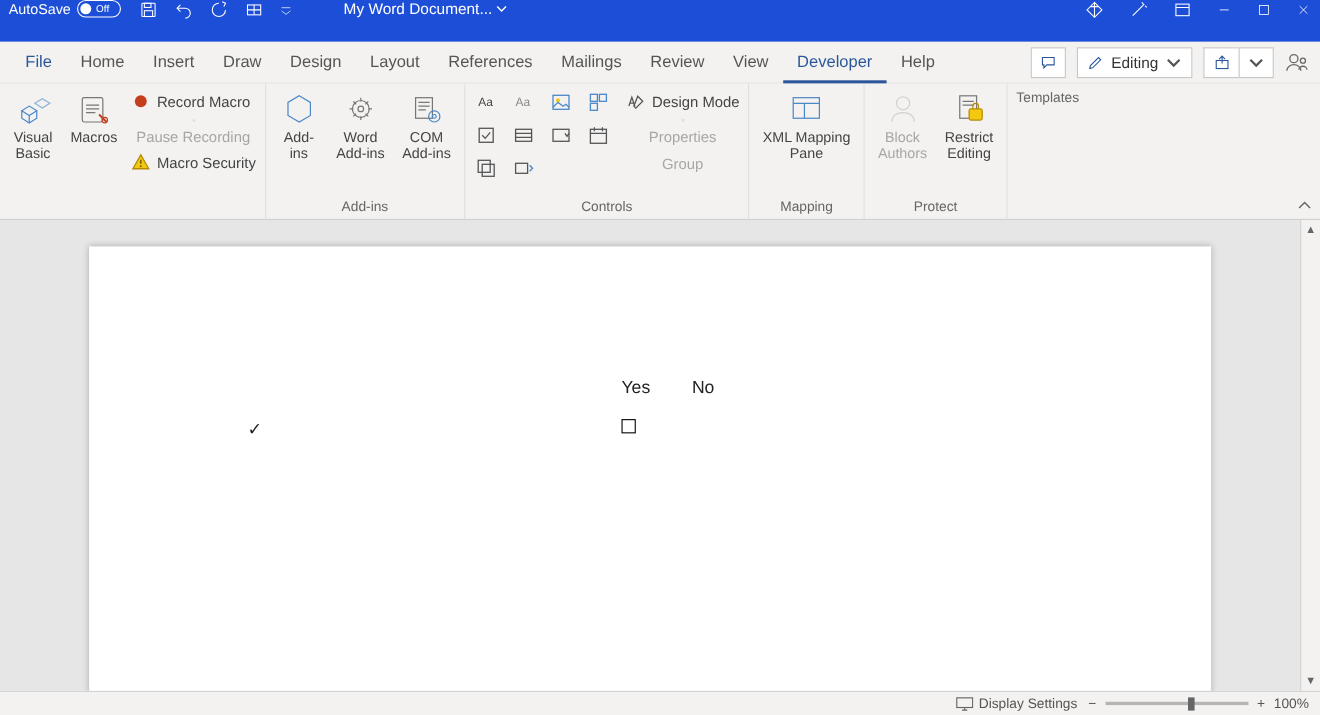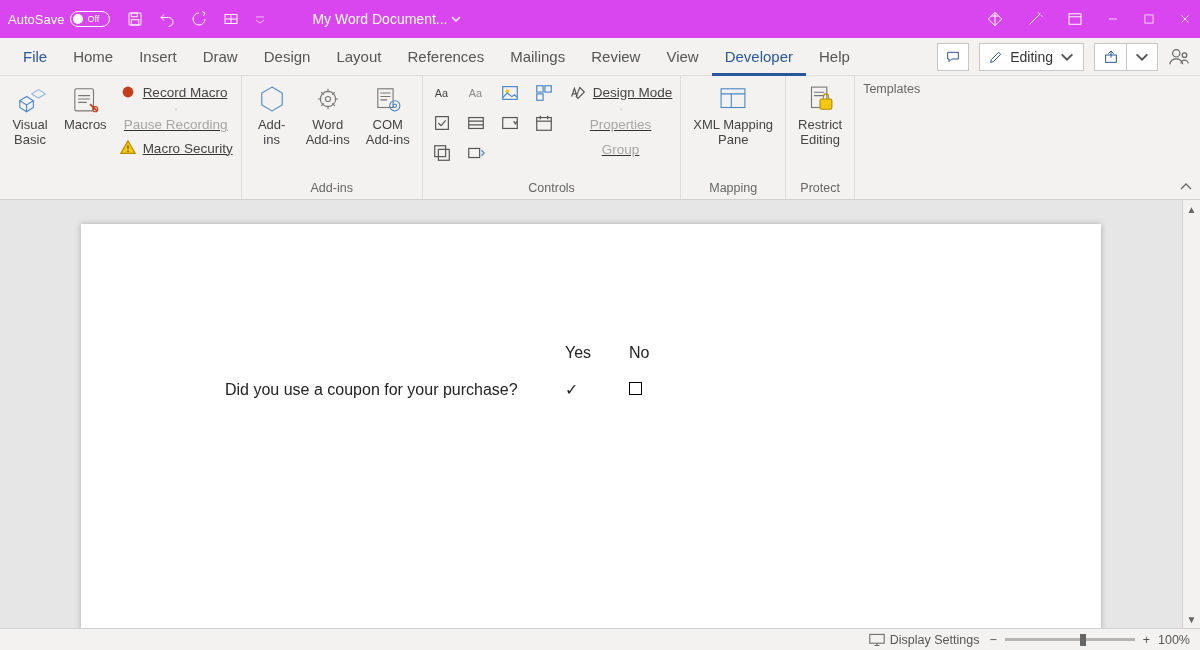--- a/index.html
+++ b/index.html
@@ -1,19 +1,19 @@
 <!DOCTYPE html>
 <html><head>
 <meta charset="utf-8">
 <style>
   * { box-sizing: border-box; margin: 0; padding: 0; font-family: "Segoe UI", Arial, sans-serif; }
   body { width: 1200px; height: 650px; background: #fff; overflow: hidden; font-size: 13px; color: #333; }
 
   
-  .titlebar { height: 38px; background: #d946ef; display: flex; align-items: center; color: #fff; padding: 0 8px; gap: 6px; }
+  .titlebar { height: 38px; background: #1d4ed8; display: flex; align-items: flex-start; color: #fff; padding: 0 8px; gap: 6px; }
   .titlebar .autosave { display: flex; align-items: center; gap: 6px; font-size: 13px; margin-right: 6px; }
   .toggle { width: 40px; height: 16px; border: 1px solid #fff; border-radius: 9px; display: flex; align-items: center; padding: 0 2px; }
   .toggle .knob { width: 10px; height: 10px; border-radius: 50%; background: #fff; }
   .toggle .off { font-size: 9px; margin-left: 4px; }
   .qat { display: flex; align-items: center; gap: 14px; margin-left: 4px; }
   .qat .ic, .ticons .ic { width: 18px; height: 18px; stroke: #fff; fill: none; stroke-width: 1.3; }
   .doc-title { flex: 0 0 auto; margin-left: 40px; display: flex; align-items: center; gap: 2px; font-size: 14px; }
   .search-top { margin-left: 60px; }
   .spacer { flex: 1; }
   .ticons { display: flex; align-items: center; gap: 22px; }
@@ -35,21 +35,21 @@
   
   .ribbon { height: 124px; background: #f3f2f1; display: flex; border-bottom: 1px solid #d0d0d0; position: relative; }
   .group { border-right: 1px solid #e1dfdd; display: flex; flex-direction: column; padding: 4px 8px 2px; }
   .group .body { flex: 1; display: flex; align-items: flex-start; gap: 8px; }
   .group .label { text-align: center; font-size: 12.5px; color: #666; padding: 2px 0; }
   .bigbtn { display: flex; flex-direction: column; align-items: center; gap: 2px; font-size: 13px; color: #444; padding: 2px 4px; min-width: 44px; }
   .bigbtn svg { width: 34px; height: 34px; }
   .bigbtn .lbl { text-align: center; line-height: 1.15; }
   .bigbtn.disabled { color: #a8a6a4; }
   .bigbtn.disabled svg { opacity: 0.6; }
-  .stack { display: flex; flex-direction: column; gap: 4px; justify-content: flex-end; text-decoration: underline; }
+  .stack { display: flex; flex-direction: column; gap: 4px; justify-content: flex-end; }
   .srow { display: flex; align-items: center; gap: 6px; font-size: 13.5px; color: #444; height: 24px; }
   .srow.disabled { color: #a8a6a4; flex-direction: column; }
   .srow svg { width: 18px; height: 18px; }
   .iconcell { width: 22px; height: 22px; display: flex; align-items: center; justify-content: center; }
   .iconcell svg { width: 20px; height: 20px; }
   .grid3 { display: grid; grid-template-columns: repeat(4, 28px); grid-auto-rows: 26px; gap: 4px 6px; align-items: center; }
   .collapse-caret { position: absolute; right: 6px; bottom: 4px; width: 16px; height: 16px; }
 
   
   .workspace { height: 428px; background: #e6e6e6; display: flex; position: relative; }
@@ -392,20 +392,28 @@
           </svg>
         <div class="lbl" style="white-space:pre-line">XML Mapping
 Pane</div>
       </div>
     </div>
     <div class="label">Mapping</div>
   </div>
 
   <div class="group">
     <div class="body">
+      <div class="bigbtn disabled">
+        <svg viewBox="0 0 40 40">
+            <circle cx="20" cy="14" r="7" stroke="#bbb" fill="none"></circle>
+            <path d="M8 34c0-7 6-10 12-10s12 3 12 10" stroke="#bbb" fill="none"></path>
+          </svg>
+        <div class="lbl" style="white-space:pre-line">Block
+Authors</div>
+      </div>
       <div class="bigbtn">
         <svg viewBox="0 0 40 40">
             <rect x="10" y="6" width="18" height="24" stroke="#777" fill="none"></rect>
             <path d="M13 12h12M13 16h12" stroke="#777"></path>
             <rect x="20" y="20" width="14" height="12" rx="2" fill="#f2c811" stroke="#b58b00"></rect>
             <path d="M24 20v-3a3 3 0 0 1 6 0v3" stroke="#b58b00" fill="none"></path>
           </svg>
         <div class="lbl" style="white-space:pre-line">Restrict
 Editing</div>
       </div>
@@ -424,21 +432,20 @@
 
 <div class="workspace">
   <div class="docwrap">
     <div class="page">
       <div class="form-row">
         <div></div>
         <div class="hdr">Yes</div>
         <div class="hdr">No</div>
       </div>
       <div class="form-row">
-        <div>Did you use a coupon for your purchase?</div>
         <div class="check">✓</div>
         <div class="check"><span class="box"></span></div>
       </div>
     </div>
   </div>
   <div class="vscroll">
     <div class="arrow">▲</div>
     <div class="track"></div>
     <div class="arrow">▼</div>
   </div>

